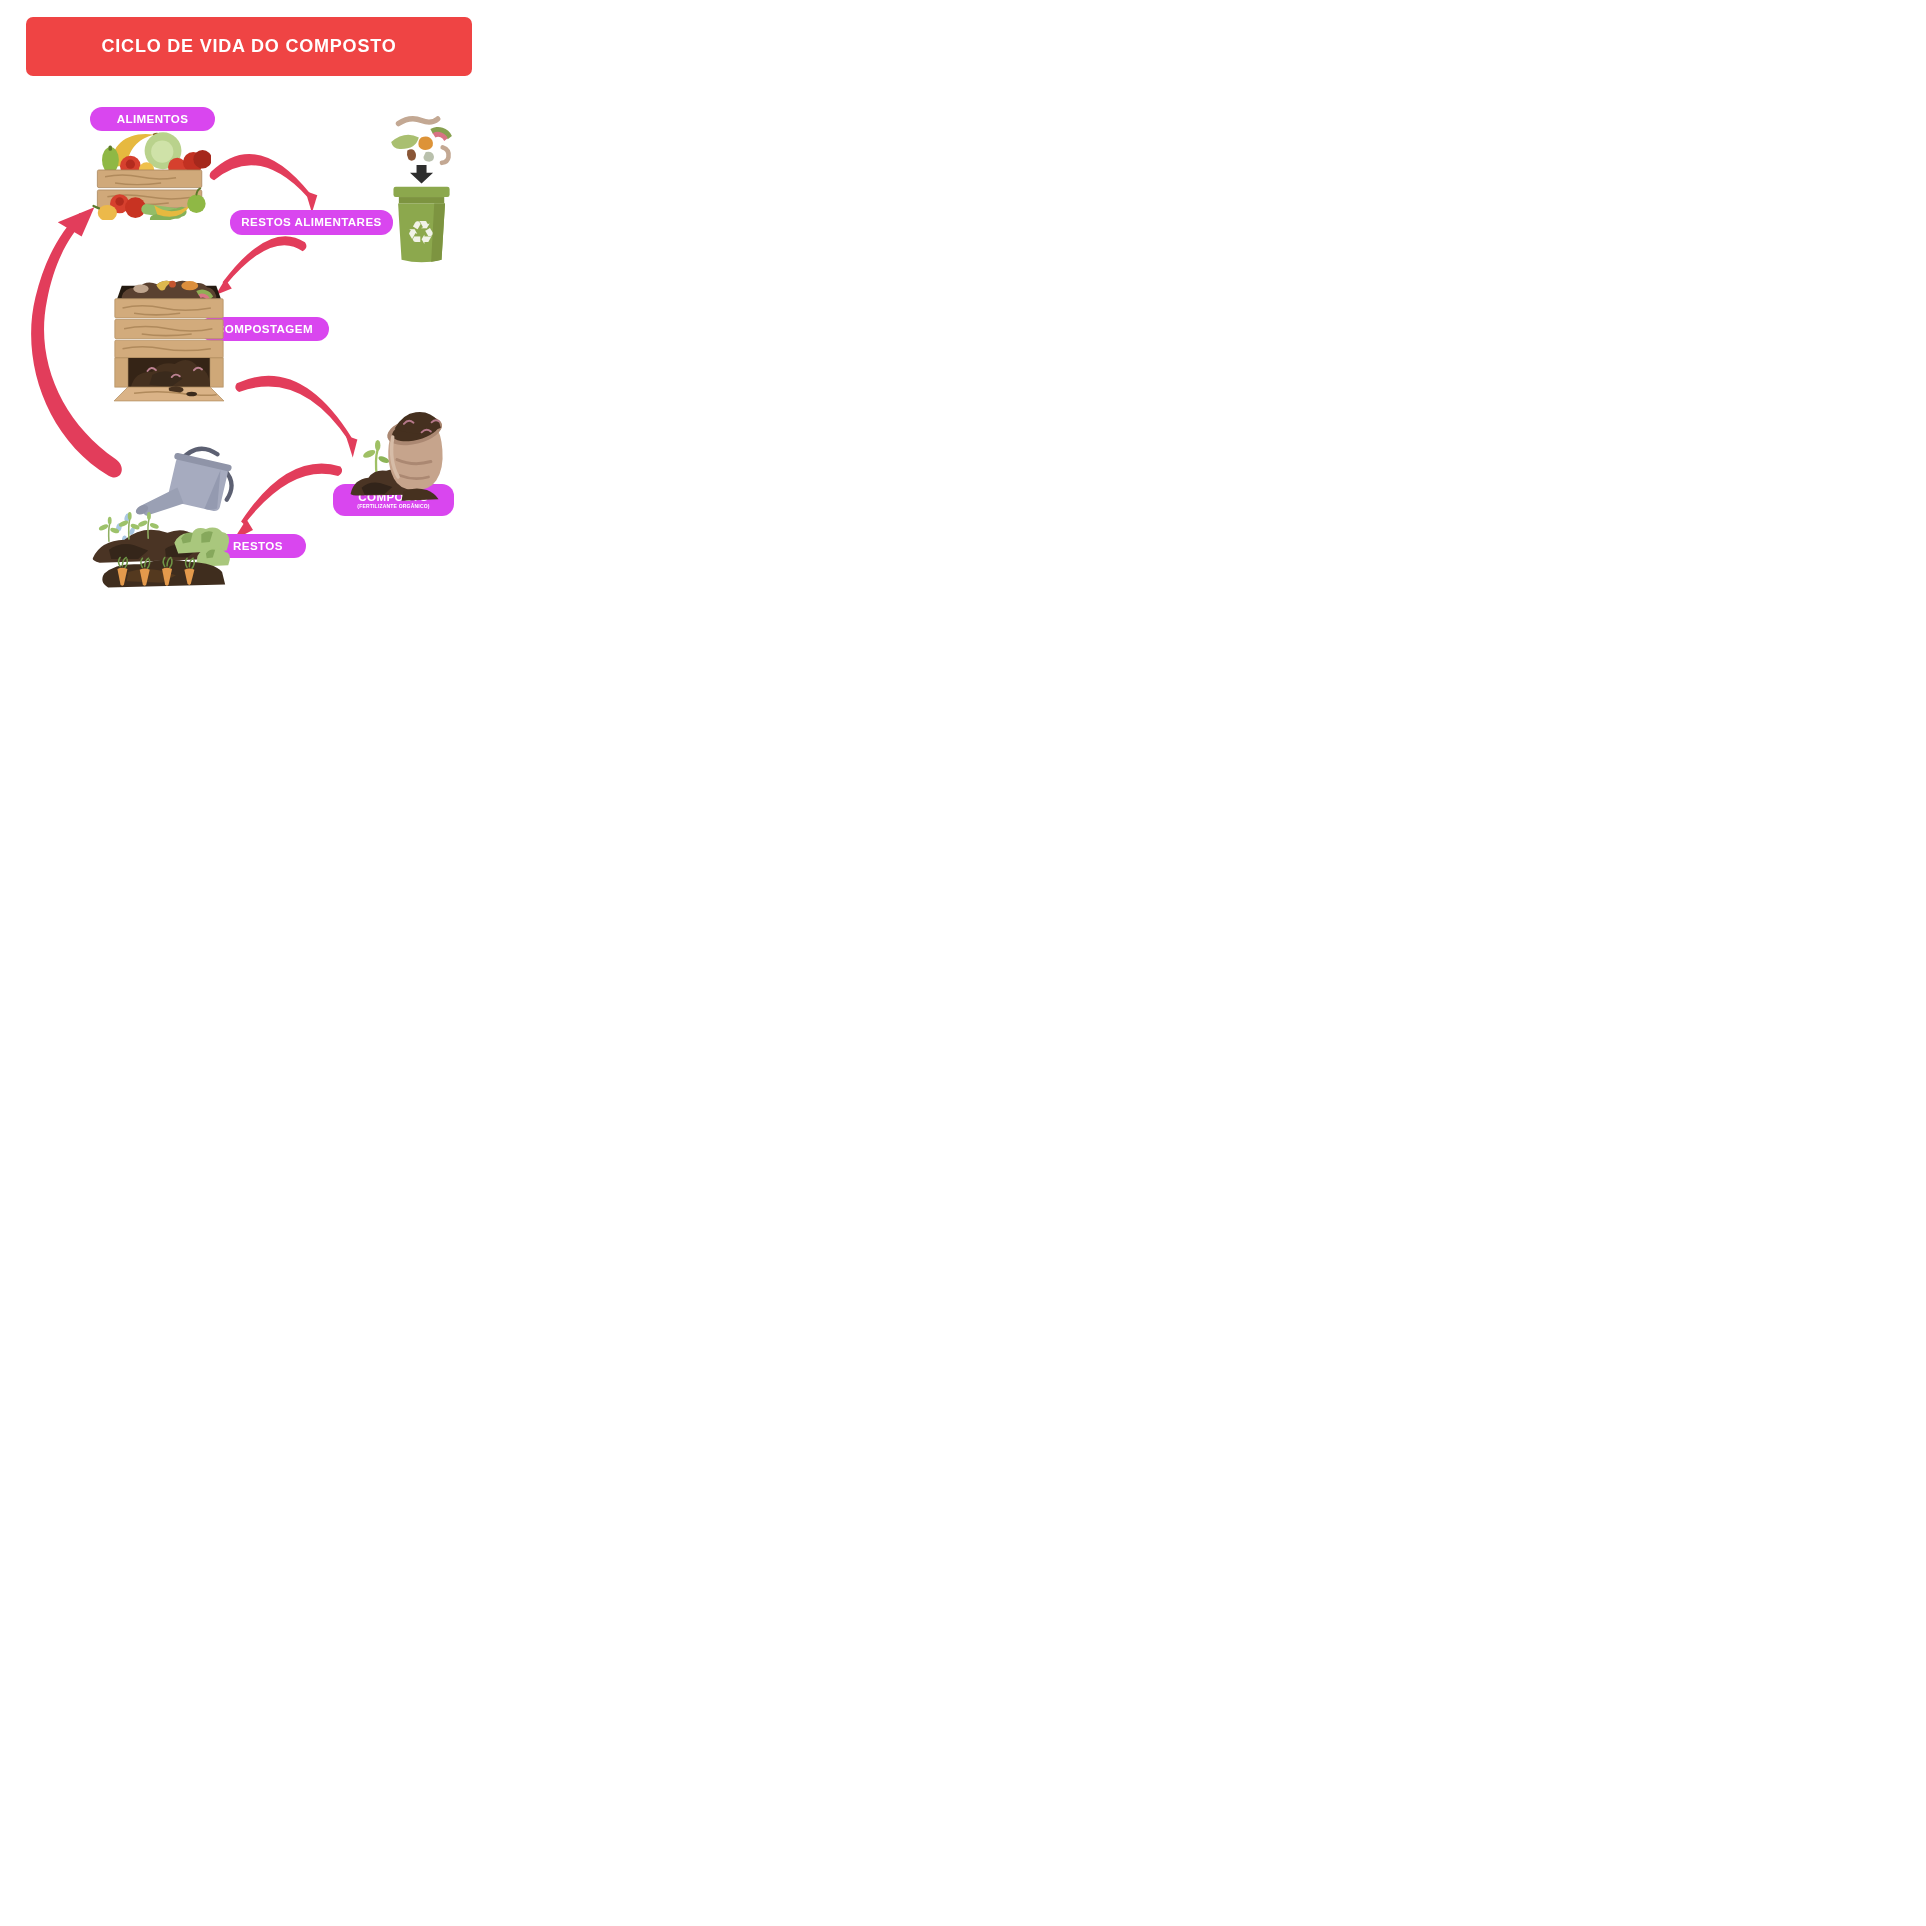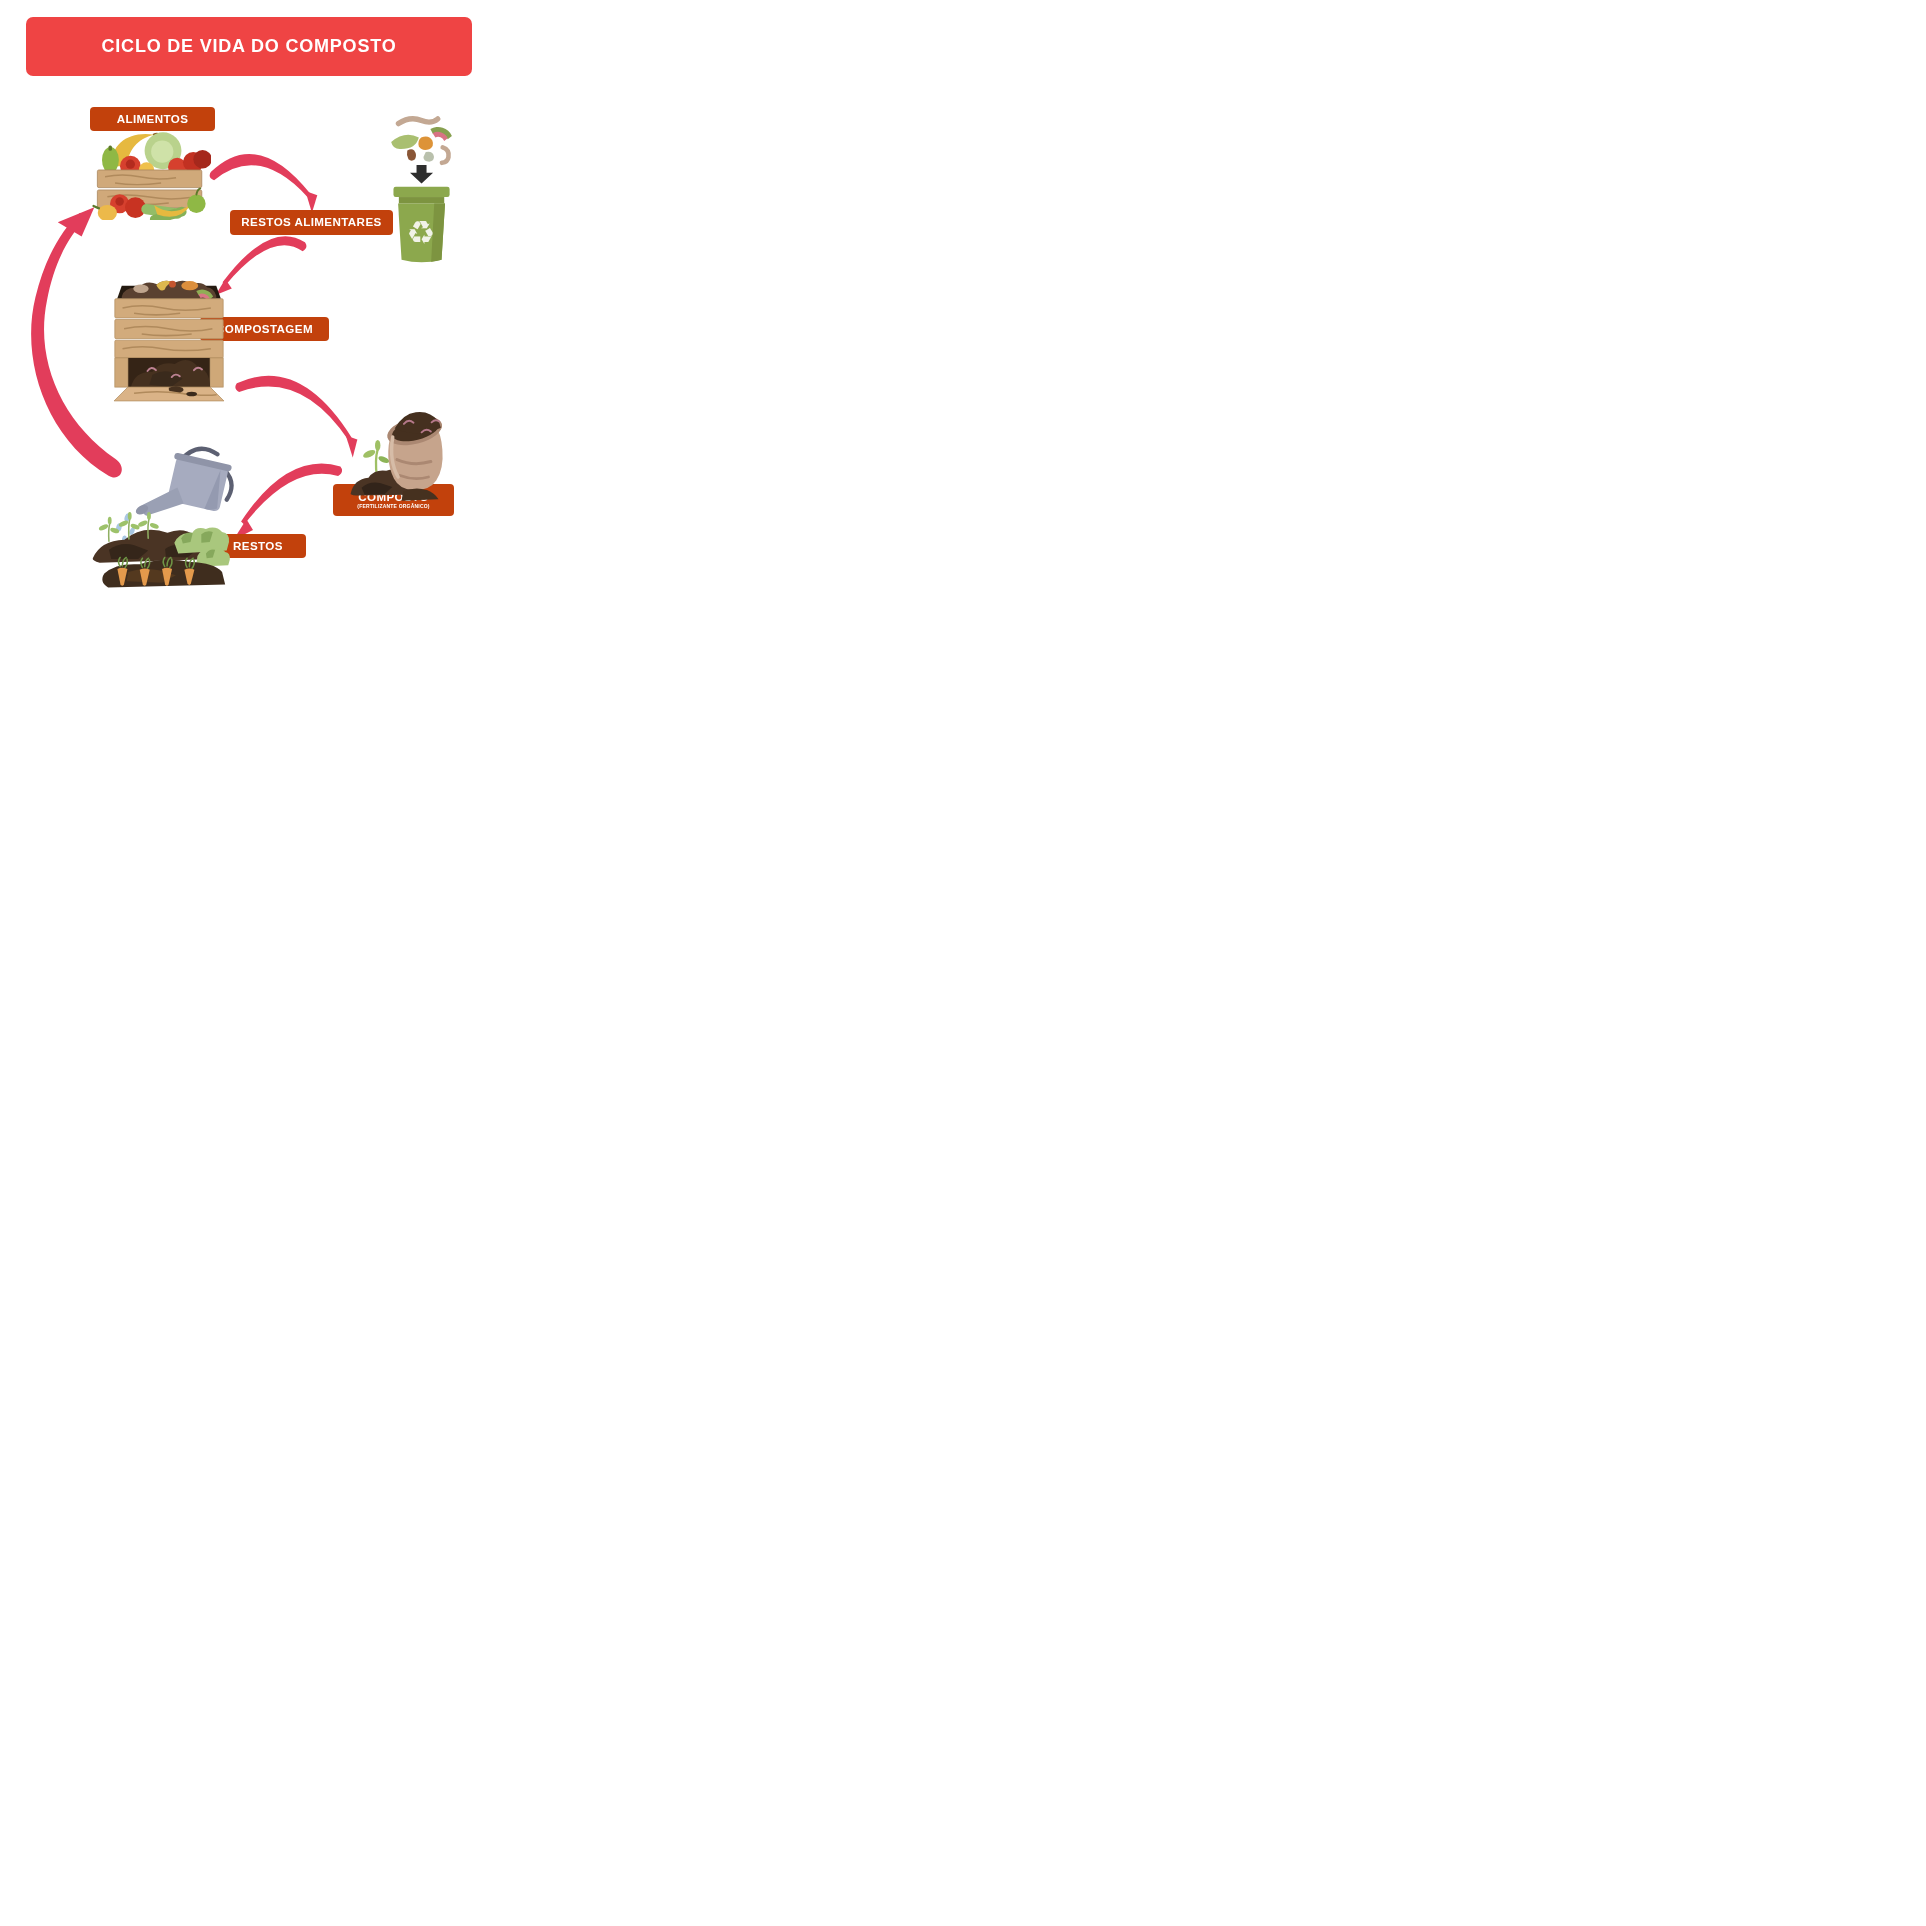--- a/index.html
+++ b/index.html
@@ -9,23 +9,23 @@
   }
   .header{
     position:absolute;left:26px;top:17px;width:446px;height:59px;
     background:#ef4444;border-radius:7px;display:flex;align-items:center;justify-content:center;
     z-index:2;
   }
   .header-title{
     color:#ffffff;font-size:18px;font-weight:bold;letter-spacing:0.8px;white-space:nowrap;
   }
   .stage-label{
-    position:absolute;background:#c2410c;color:#ffffff;font-weight:bold;
+    position:absolute;background:#d946ef;color:#ffffff;font-weight:bold;
     display:flex;flex-direction:column;align-items:center;justify-content:center;
-    border-radius:4px;z-index:2;text-align:center;line-height:1.05;
+    border-radius:12px;z-index:2;text-align:center;line-height:1.05;
   }
   .stage-label .main{font-size:11.6px;letter-spacing:0.4px;white-space:nowrap;}
   .stage-label .sub{font-size:5px;letter-spacing:0.2px;margin-top:1.5px;white-space:nowrap;}
   #label-alimentos{left:90px;top:107px;width:125px;height:24px;}
   #label-restos{left:230px;top:210px;width:163px;height:25px;}
   #label-compostagem{left:200px;top:317px;width:129px;height:24px;}
   #label-composto{left:333px;top:484px;width:121px;height:32px;}
   #label-cultivo{left:210px;top:534px;width:96px;height:24px;}
   .illus{position:absolute;z-index:3;}
   #arrows{position:absolute;left:0;top:0;z-index:1;}

